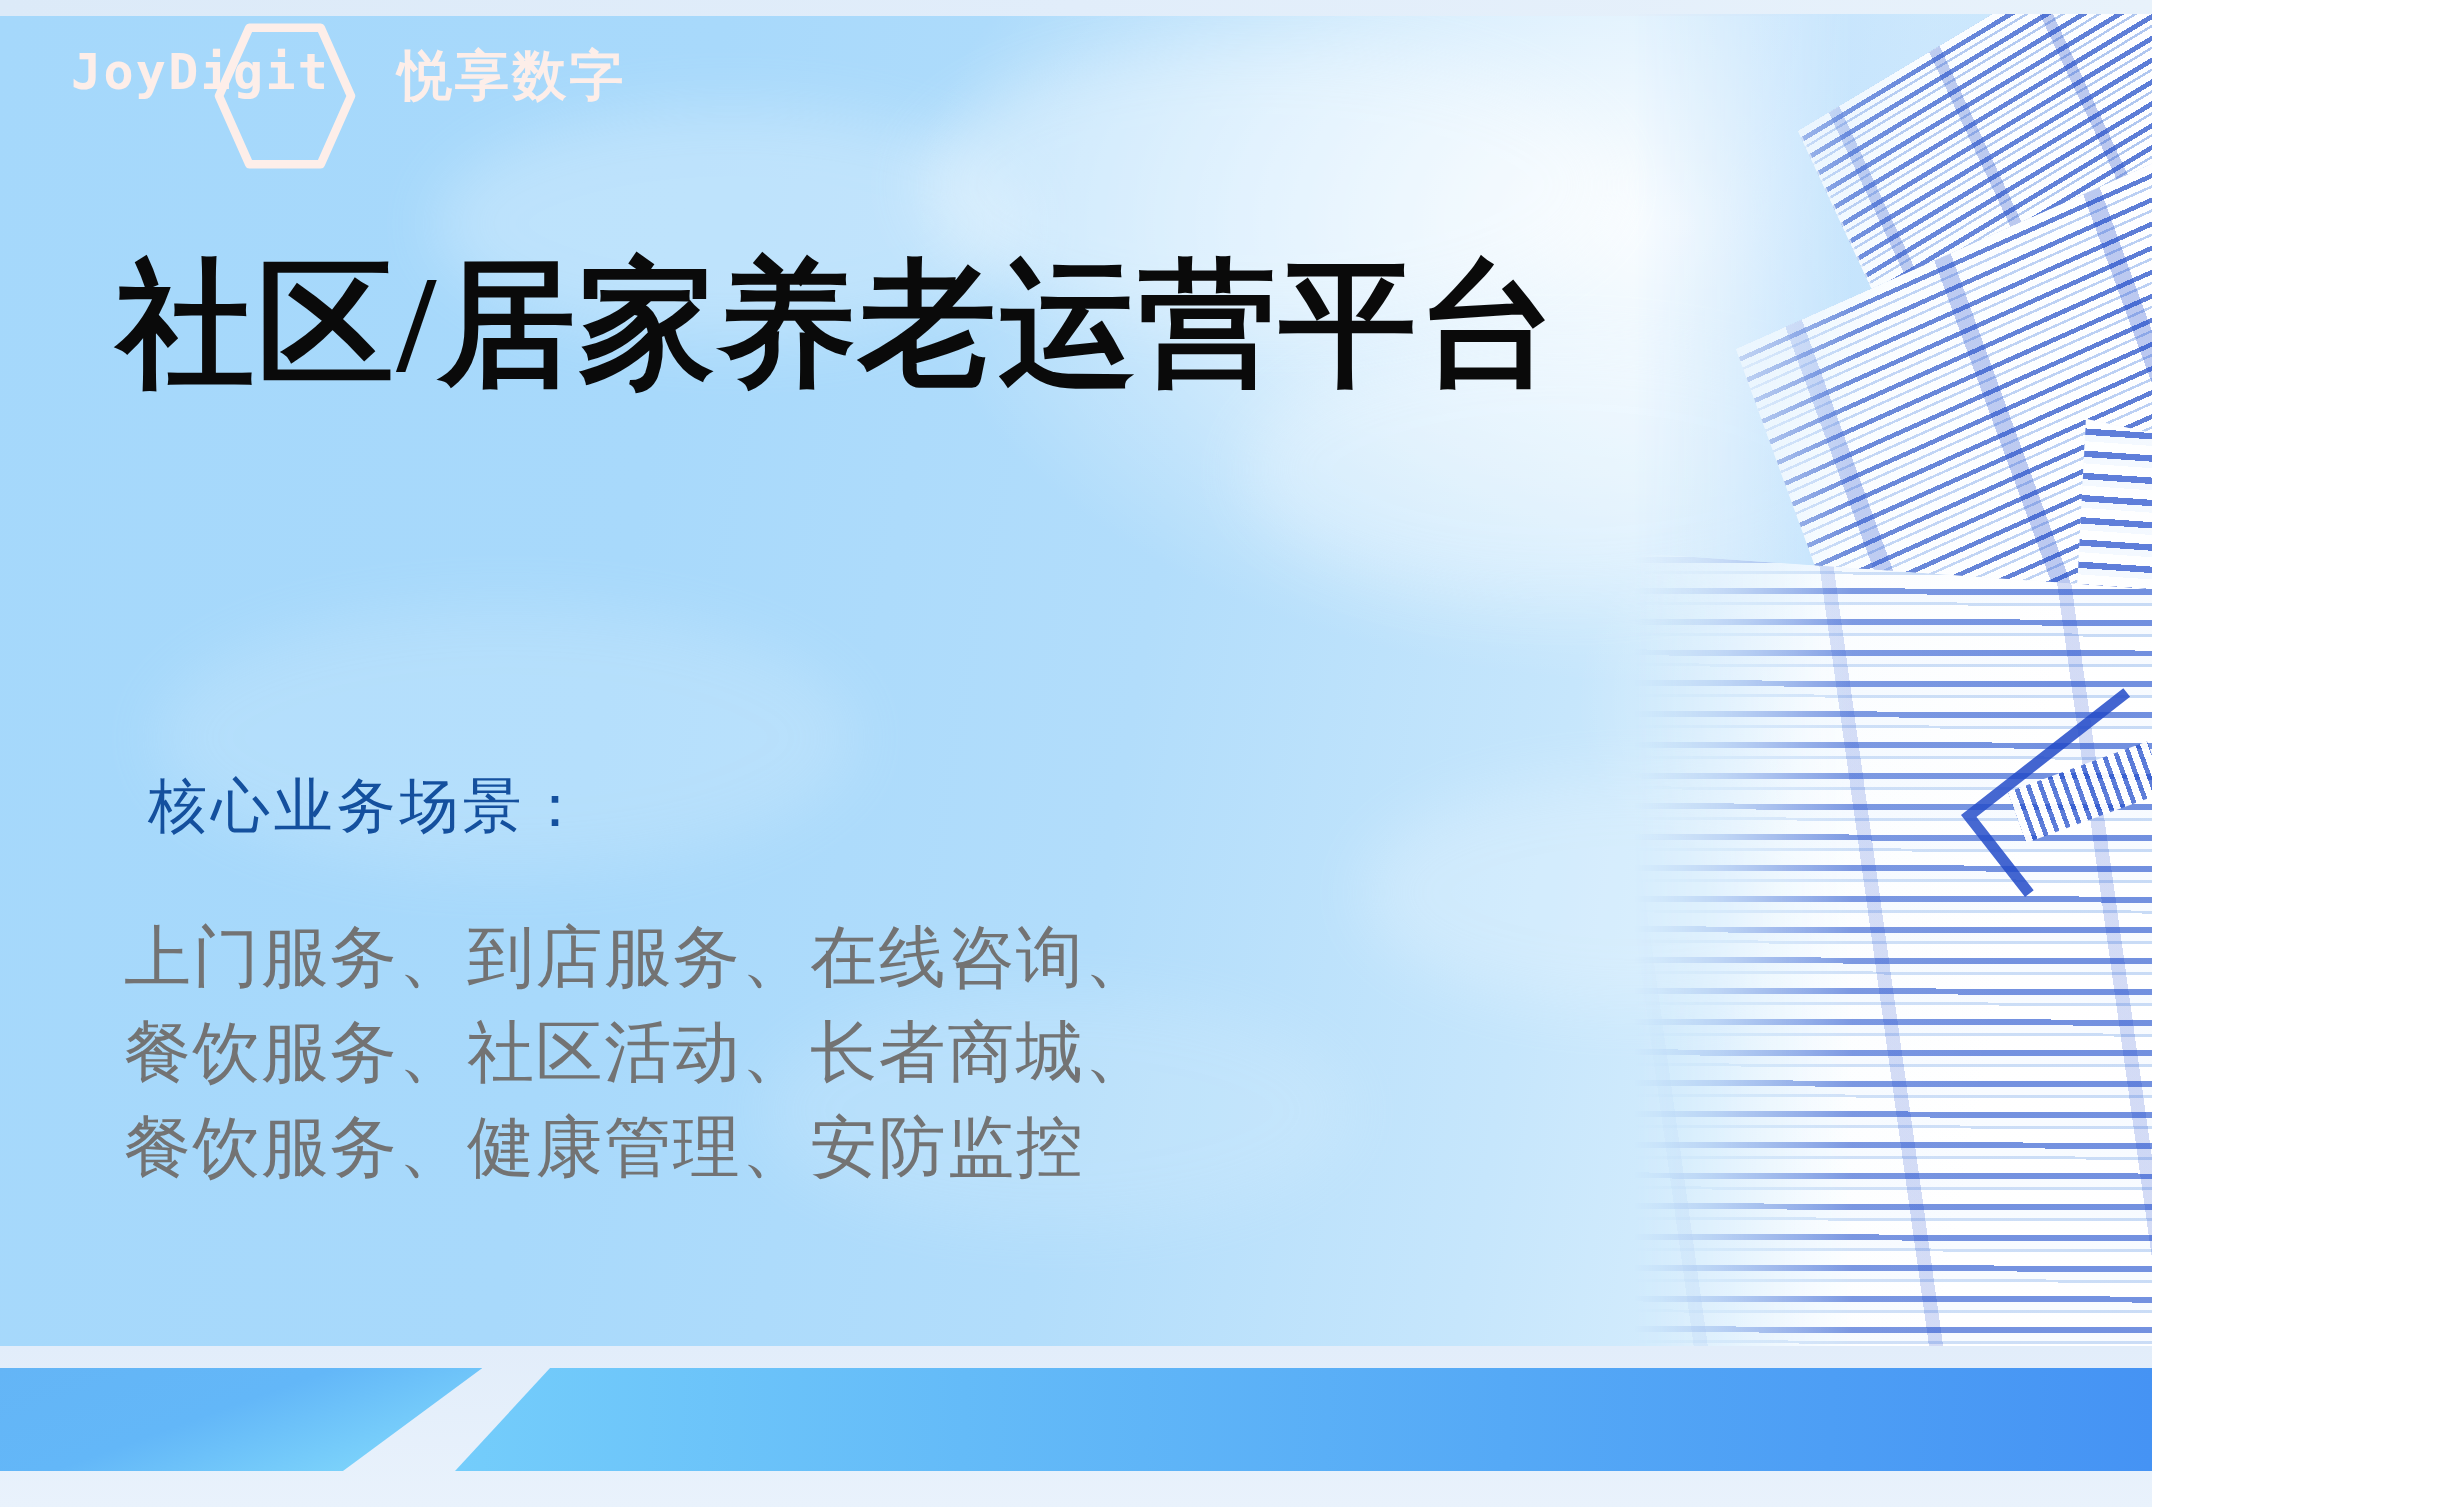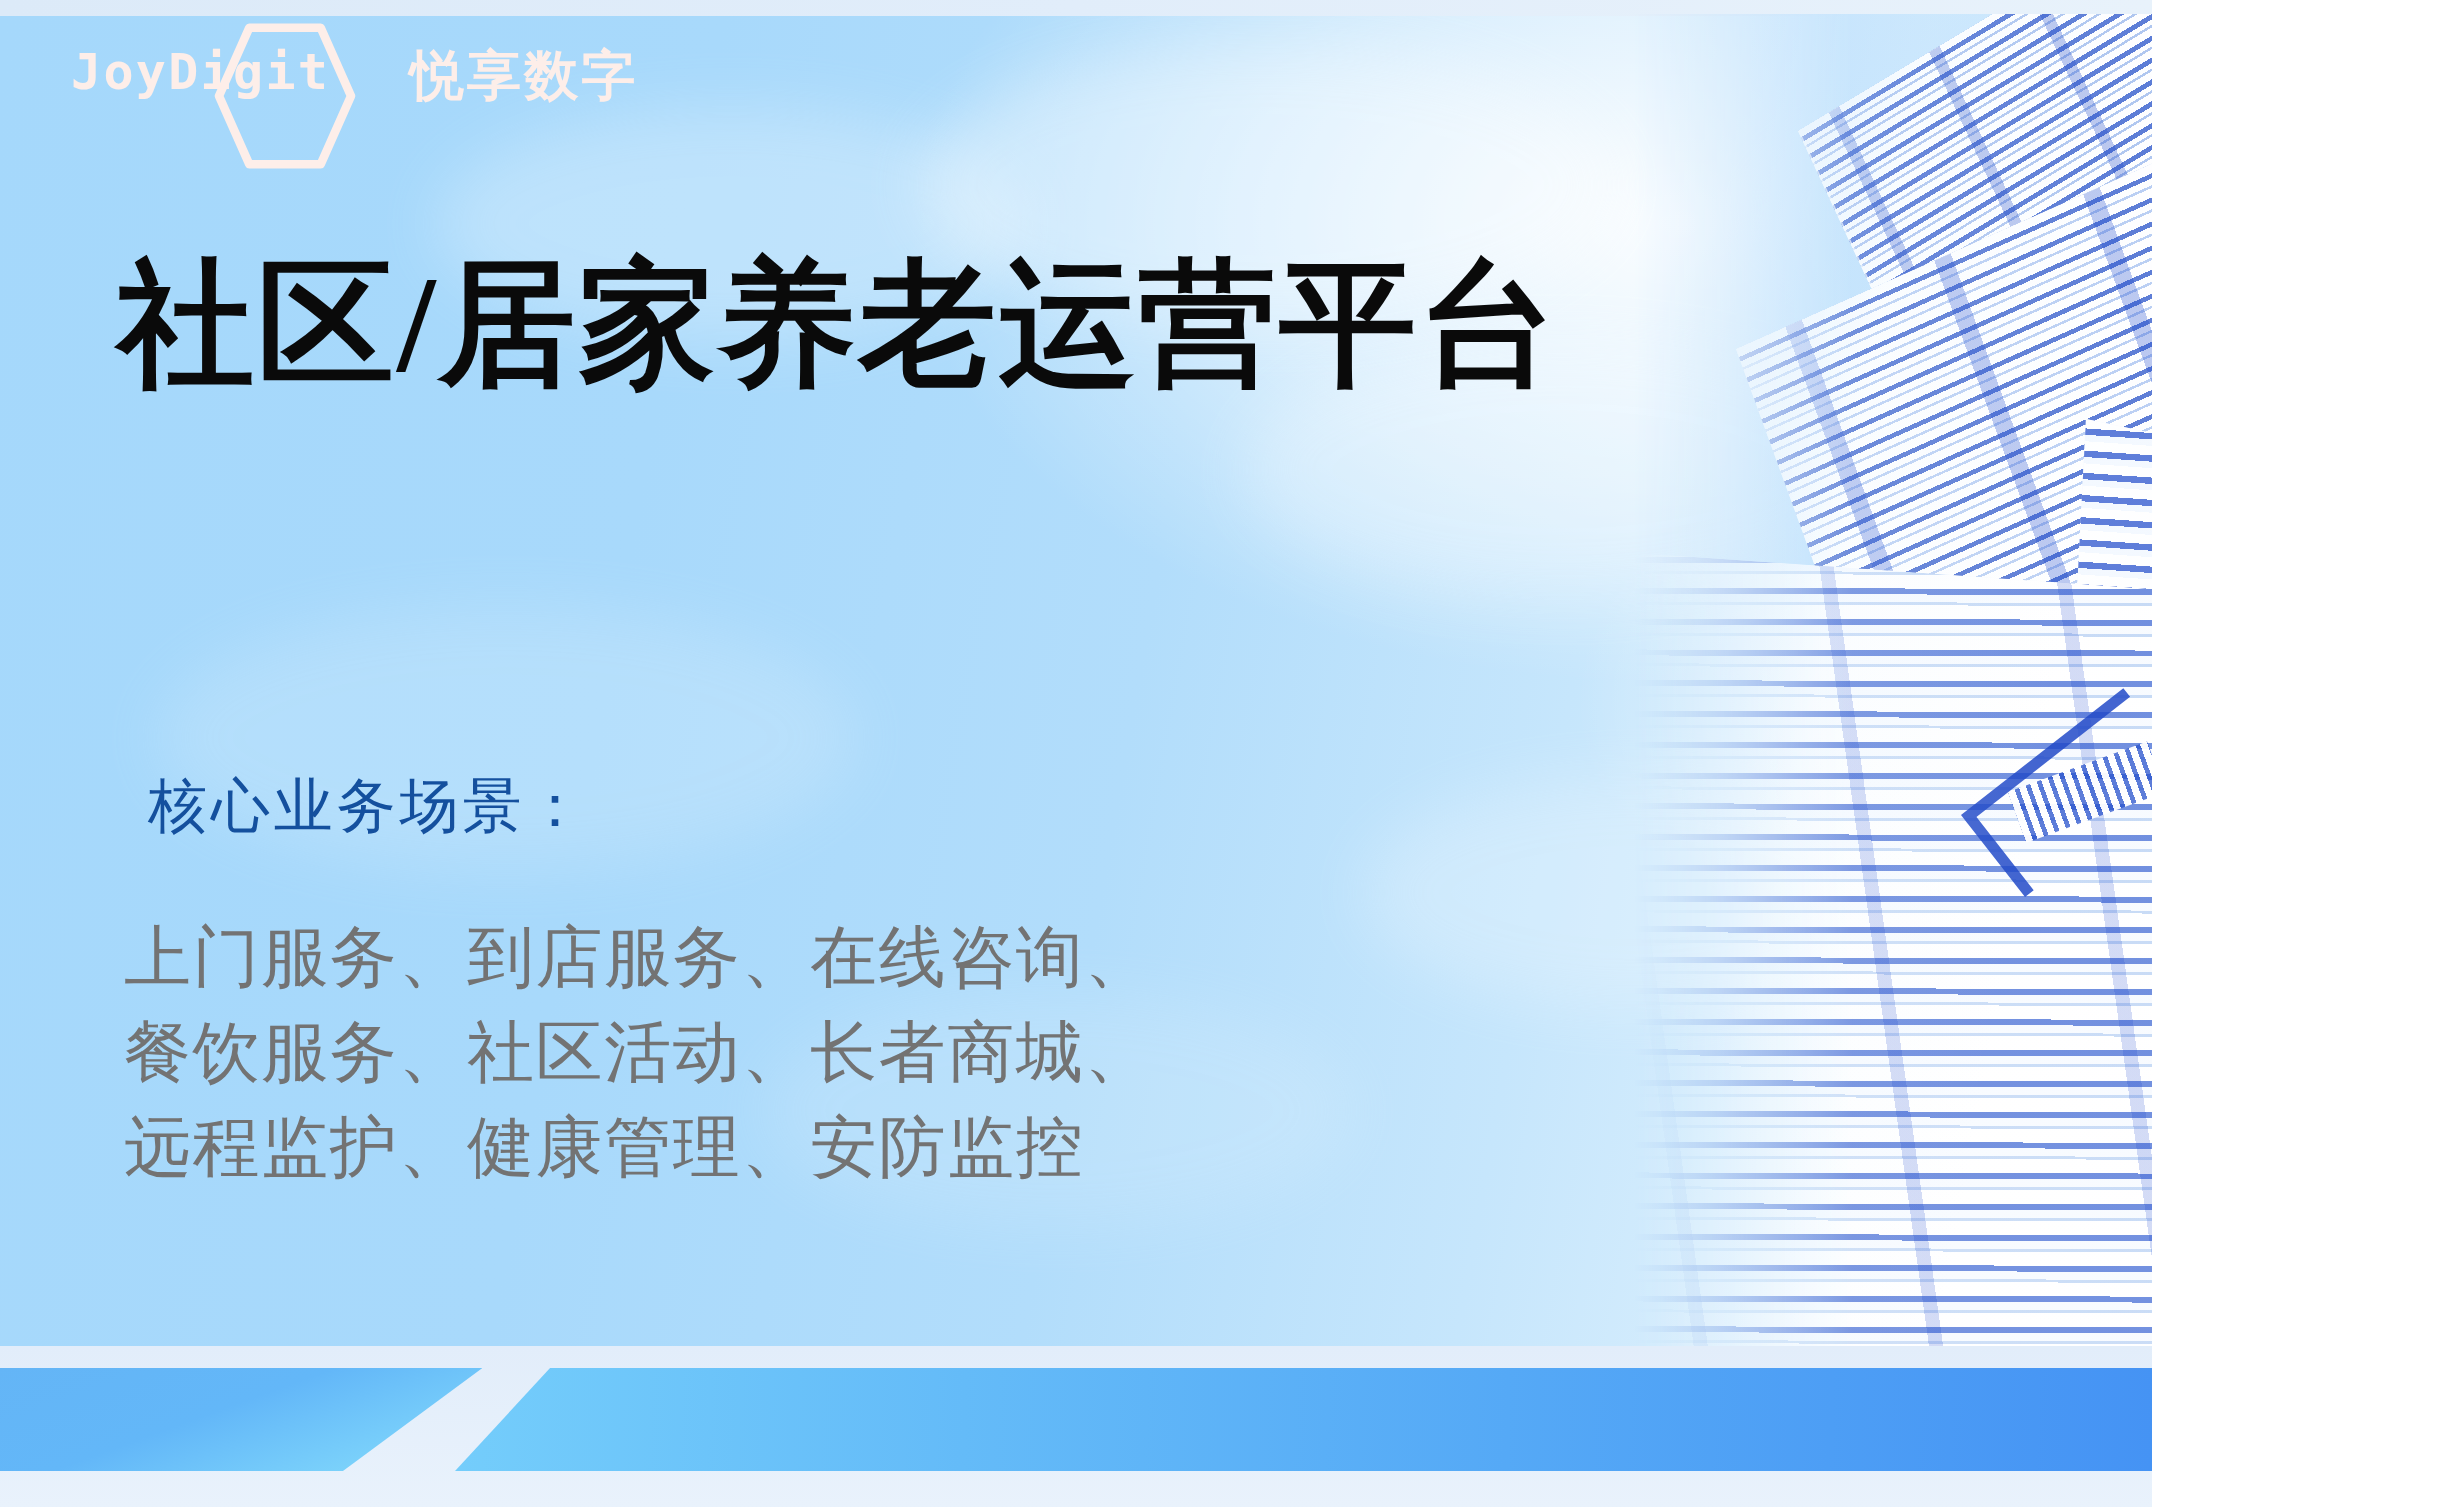--- a/index.html
+++ b/index.html
@@ -187,21 +187,20 @@
     white-space:nowrap;
   }
   .logo-cn{
     position:absolute; left:266px; top:6.2px;
     font-family:"DejaVu Sans","Liberation Sans",sans-serif;
     font-weight:700;
     font-size:54px;
     letter-spacing:3.1px;
     color:#fdeee9;
     white-space:nowrap;
-    margin-left:12px;
   }
 
   
   .headline{
     position:absolute;
     left:117px; top:257px;
     font-family:Liberation Serif, serif;
     font-weight:700;
     font-size:137px;
     line-height:1;
@@ -301,21 +300,21 @@
     <div class="logo-cn">悦享数字</div>
   </div>
 
   <div class="headline">社区/居家养老运营平台</div>
 
   <div class="section-label">核心业务场景：</div>
 
   <div class="body-block">
     <div class="body-line">上门服务、到店服务、在线咨询、</div>
     <div class="body-line">餐饮服务、社区活动、长者商城、</div>
-    <div class="body-line">远程监护、健康管理、安防监控</div>
+    <div class="body-line">餐饮服务、健康管理、安防监控</div>
   </div>
 
   <div class="ribbon">
     <div class="ribbon-band">
       <div class="ribbon-left"></div>
       <div class="ribbon-right"></div>
     </div>
   </div>
 
 </div>

